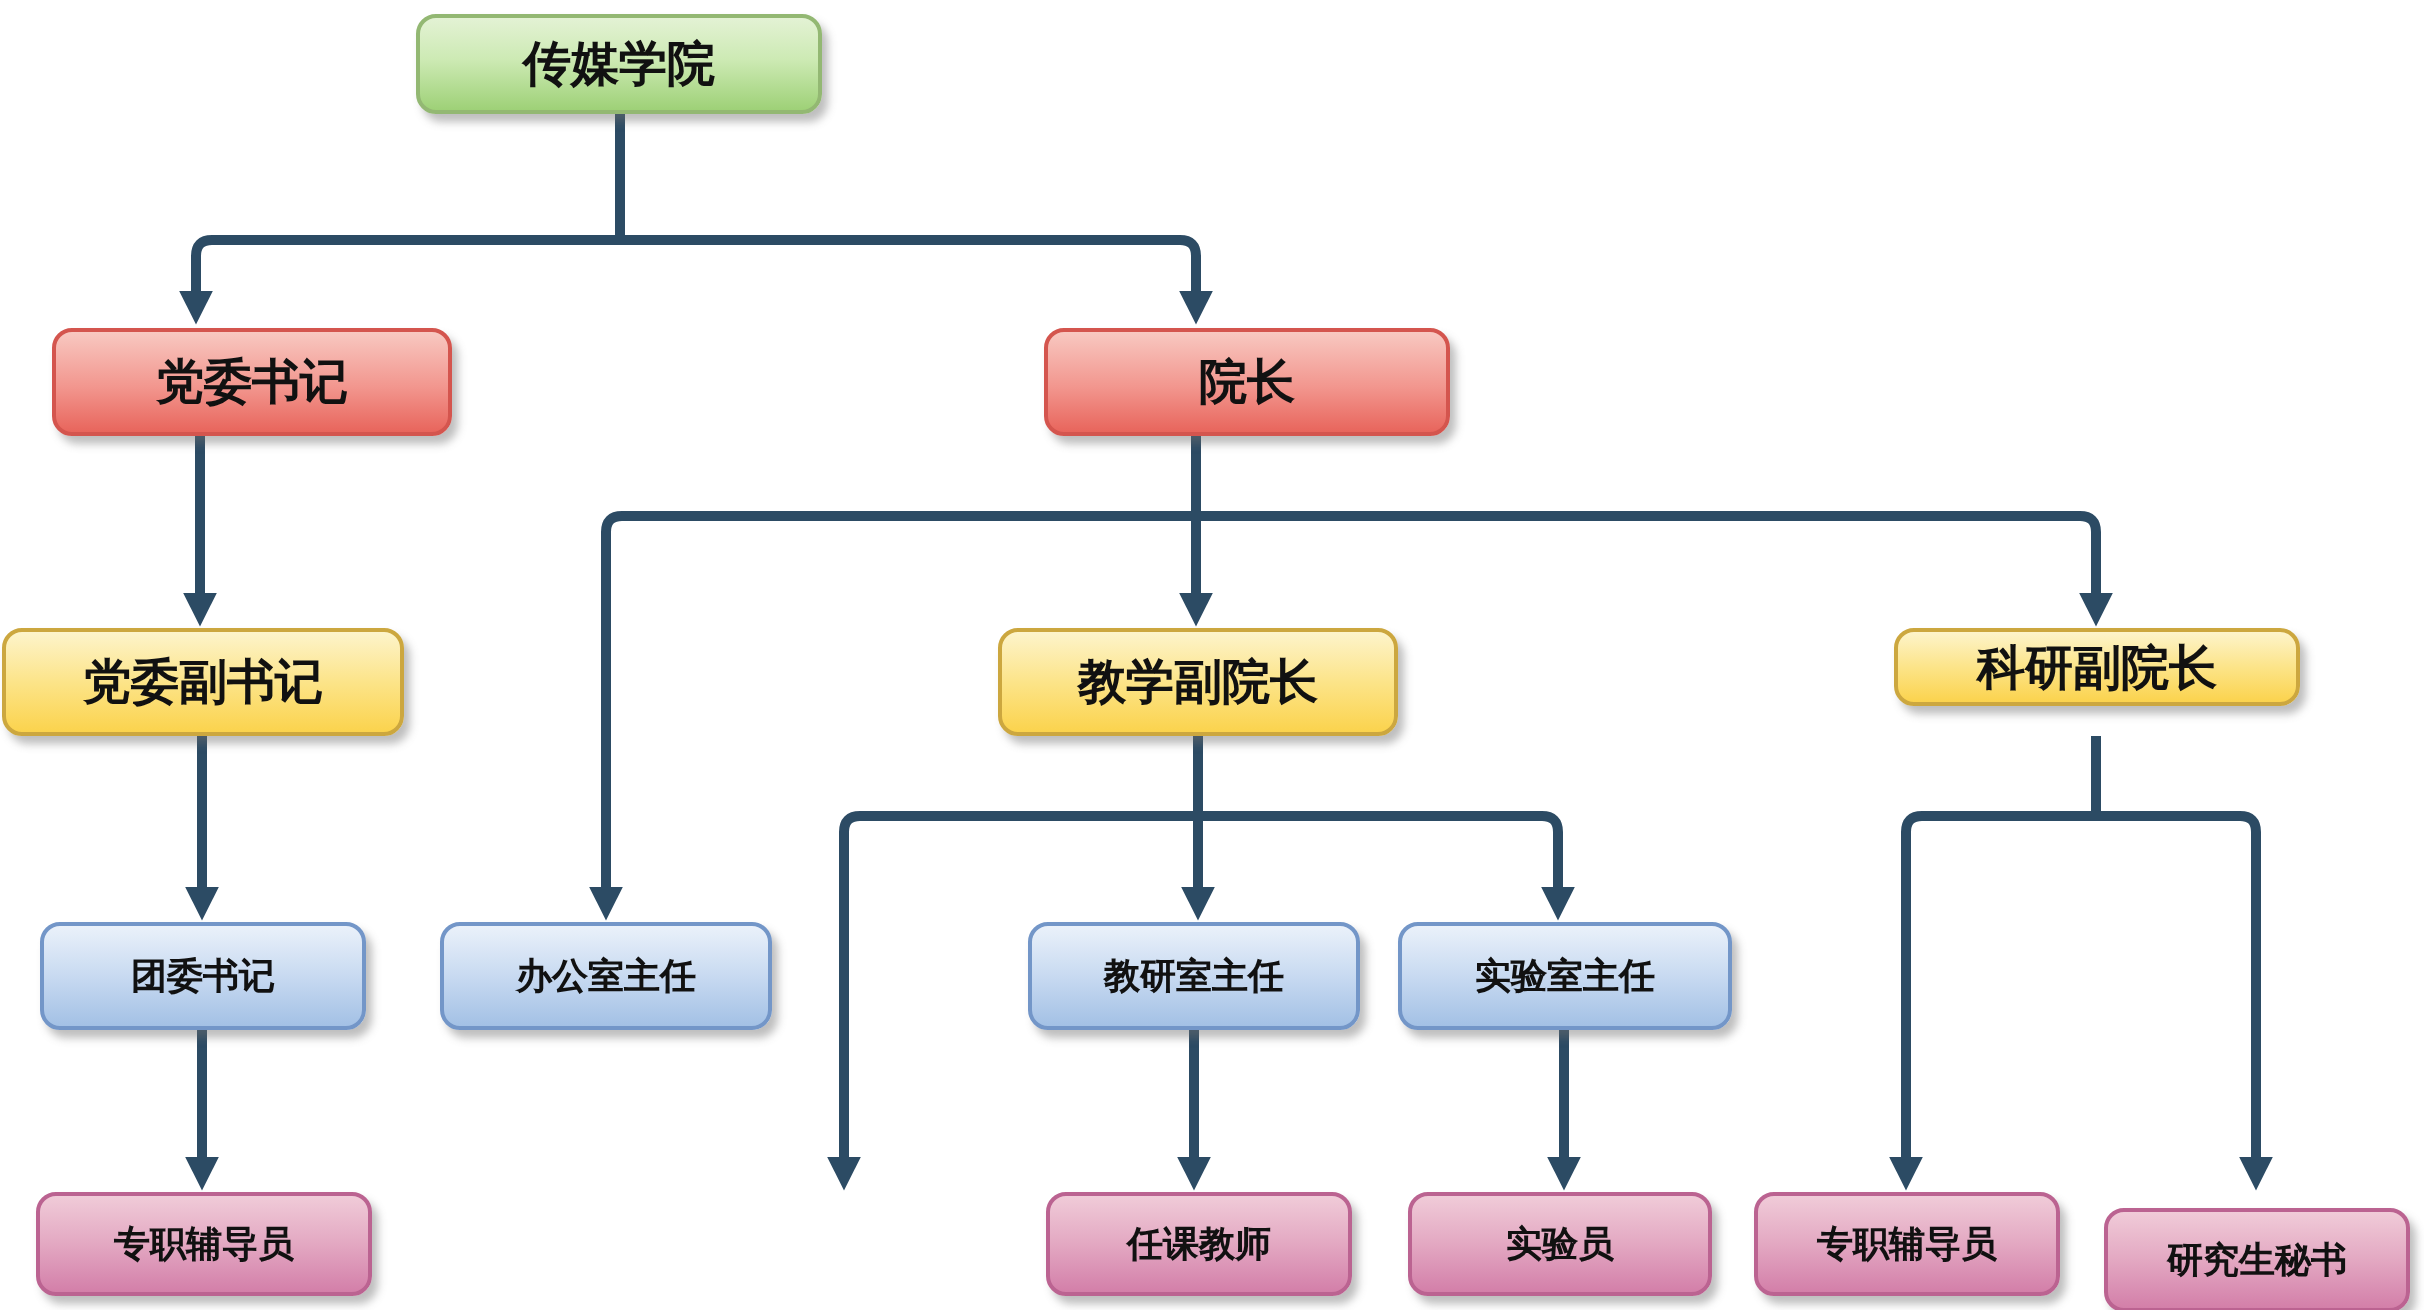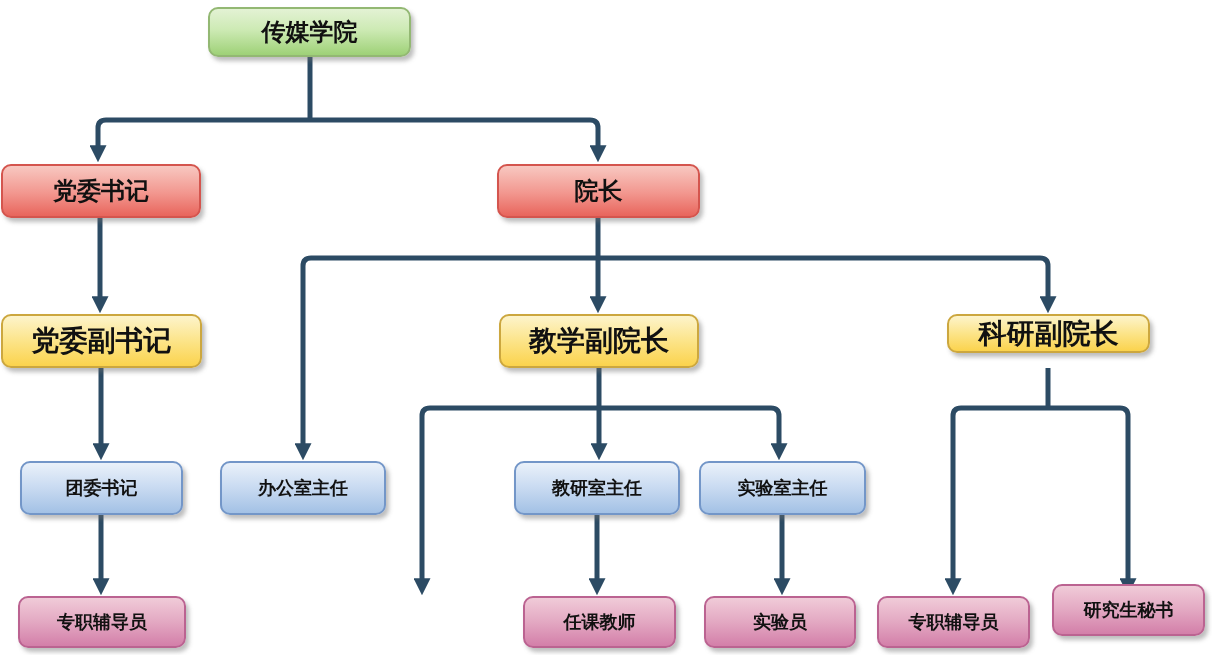--- a/index.html
+++ b/index.html
@@ -18,29 +18,30 @@
     border-radius:10px;
     border:2px solid transparent;
     box-sizing:border-box;
     font-weight:bold;
     color:#111111;
     box-shadow:3px 4px 4px rgba(110,110,110,0.45);
     white-space:nowrap;
     text-align:center;
   }
   .lv-top{font-size:24px;}
-  .lv-mid{font-size:28px;}
+  .lv-mid{font-size:24px;}
   .lv-low{font-size:18px;}
   .green{
     background:linear-gradient(to bottom,#e3f2d4 0%,#cdeab4 45%,#9ed177 100%);
     border-color:#93b873;
   }
   .red{
     background:linear-gradient(to bottom,#f8c8c1 0%,#f2968e 55%,#e8655c 100%);
     border-color:#d4554e;
+    margin-left:25px;
   }
   .yellow{
     background:linear-gradient(to bottom,#fdf4cb 0%,#fce489 50%,#fbd34d 100%);
     border-color:#cca73f;
   }
   .blue{
     background:linear-gradient(to bottom,#eaf1fa 0%,#c8daf1 50%,#a3c1e5 100%);
     border-color:#7396c8;
   }
   .pink{
@@ -106,15 +107,15 @@
 
   <div class="node pink lv-low" style="left:18px;top:596px;width:168px;height:52px">专职辅导员</div>
 
 
   <div class="node pink lv-low" style="left:523px;top:596px;width:153px;height:52px">任课教师</div>
 
   <div class="node pink lv-low" style="left:704px;top:596px;width:152px;height:52px">实验员</div>
 
   <div class="node pink lv-low" style="left:877px;top:596px;width:153px;height:52px">专职辅导员</div>
 
-  <div class="node pink lv-low" style="left:1052px;top:584px;width:153px;height:52px">研究生秘书</div>
+  <div class="node pink lv-low" style="left:1052px;top:604px;width:153px;height:52px">研究生秘书</div>
 
 </div>
 
 </body></html>

